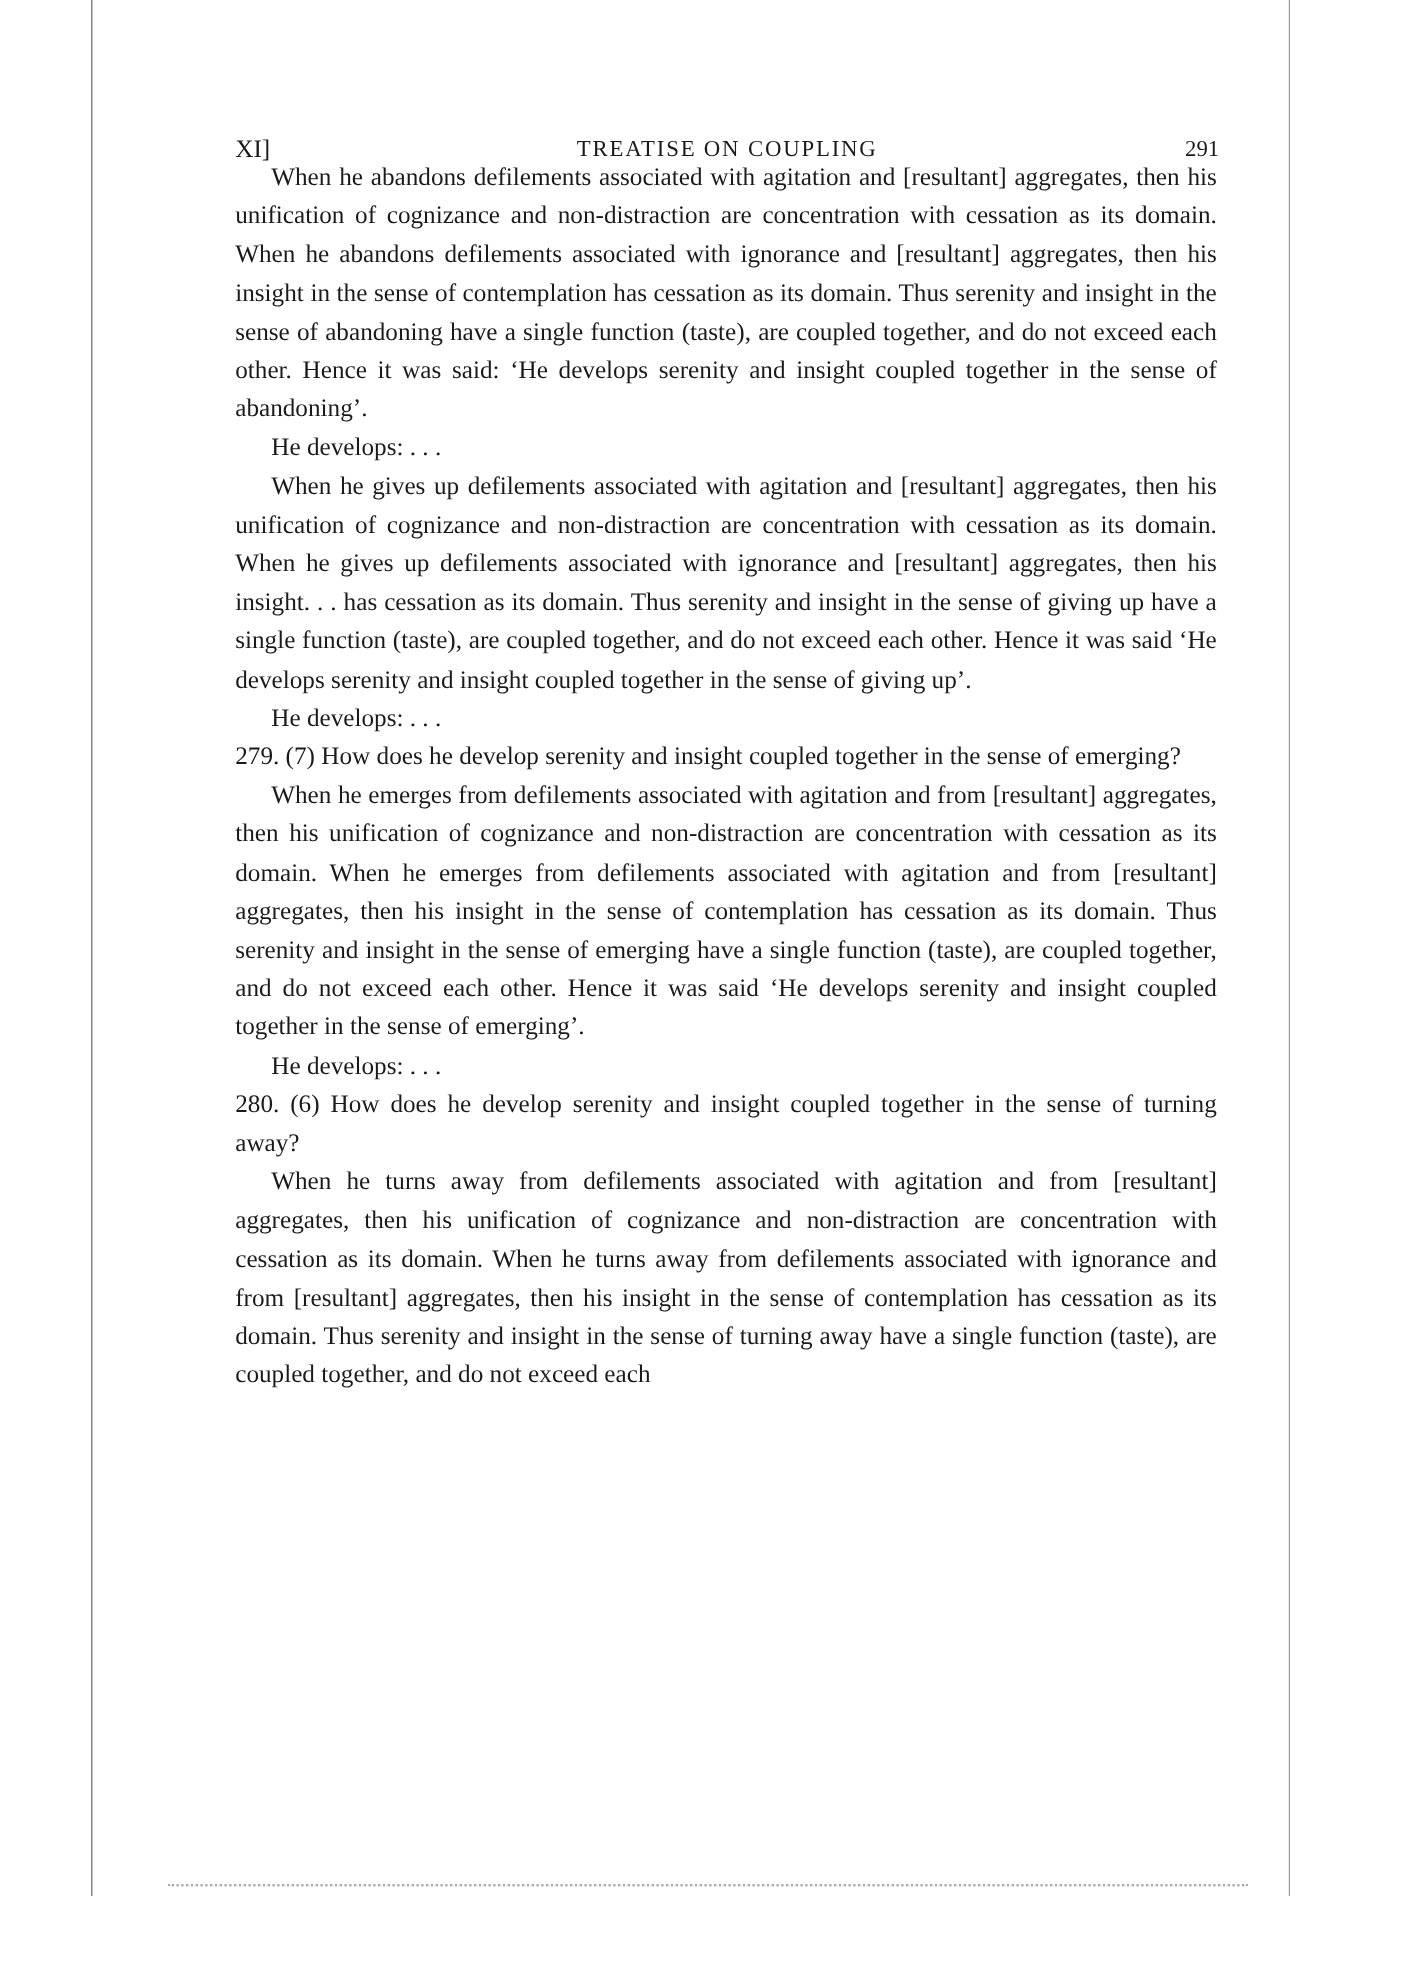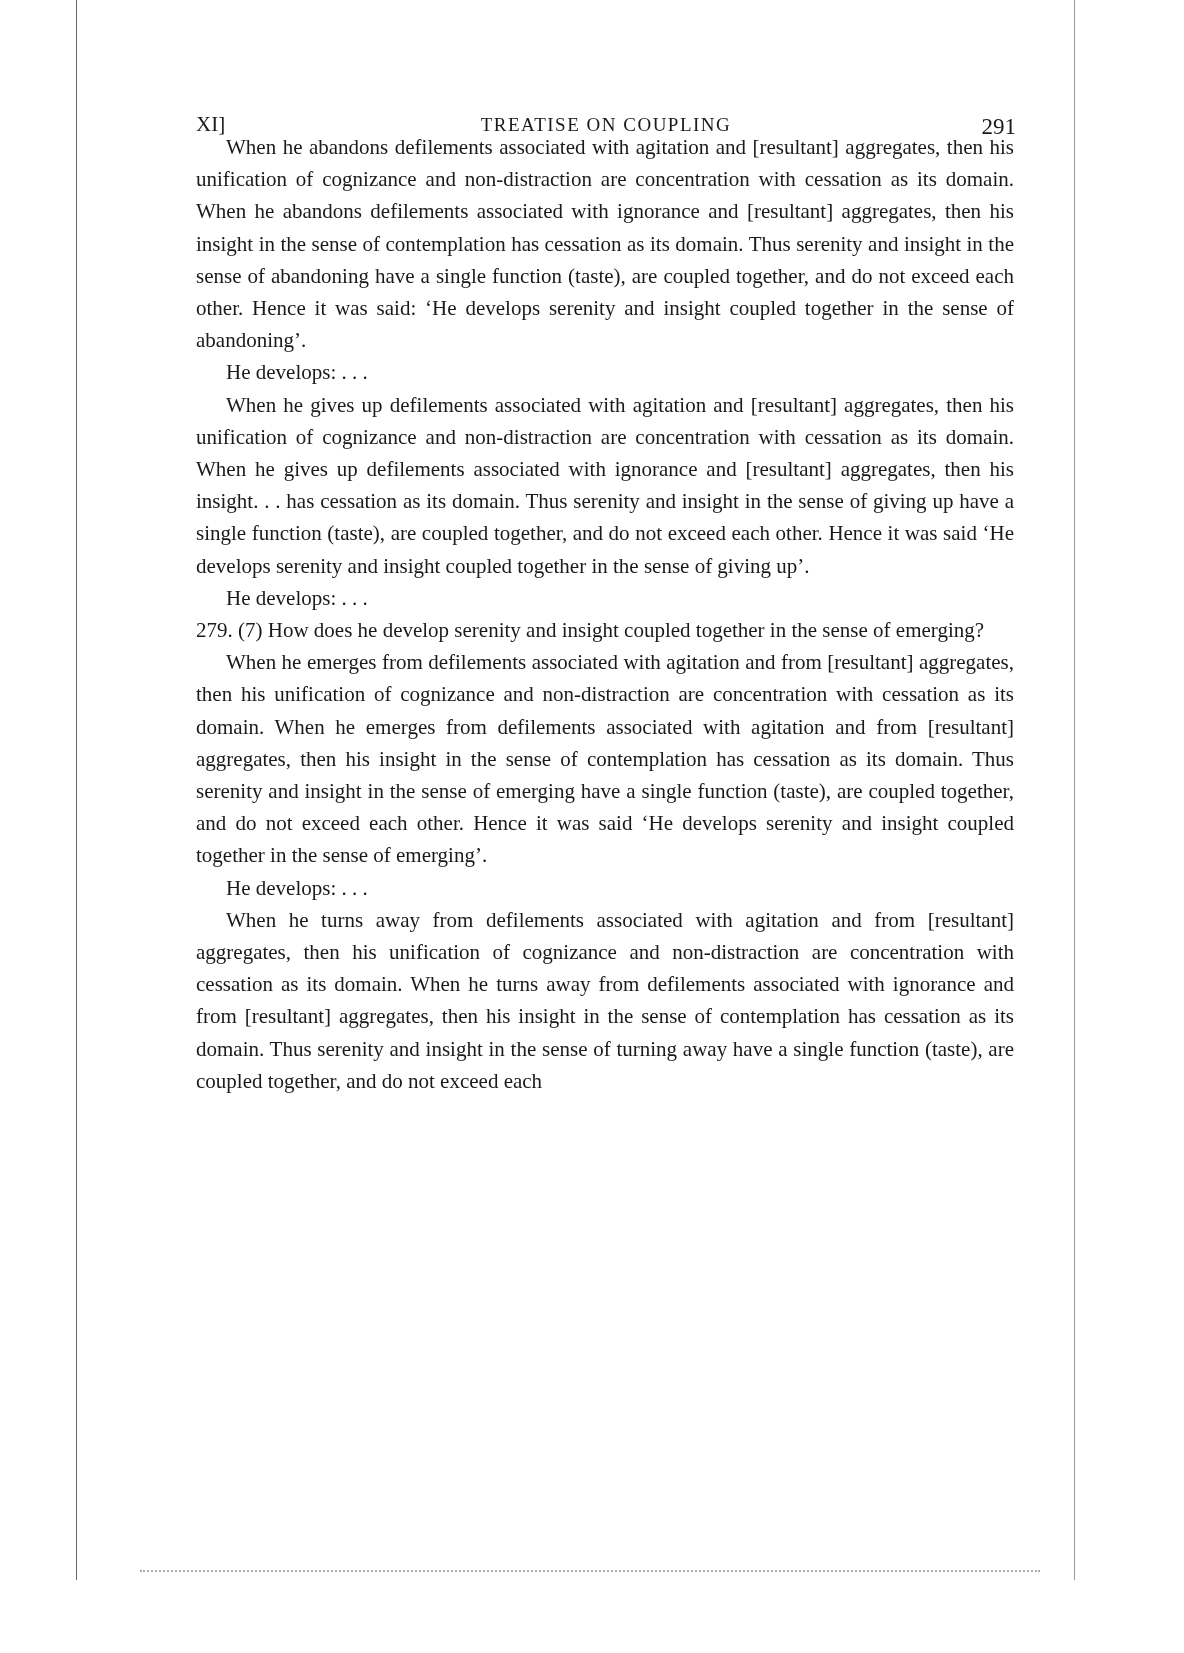--- a/index.html
+++ b/index.html
@@ -3,21 +3,21 @@
 <meta charset="utf-8">
 <style>
   html, body { margin: 0; padding: 0; background: #ffffff; }
   body { width: 1184px; height: 1653px; position: relative; overflow: hidden; font-family: "Liberation Serif", "DejaVu Serif", serif; color: #1a1a1a; }
   .left-rule { position: absolute; left: 76px; top: 0; width: 1px; height: 1580px; background: #666; }
   .right-rule { position: absolute; left: 1074px; top: 0; width: 1px; height: 1580px; background: #999; }
   .bottom-dots { position: absolute; left: 140px; top: 1570px; width: 900px; height: 2px; border-top: 2px dotted #aaa; }
   .header { position: absolute; top: 76px; left: 196px; width: 820px; height: 30px; margin-top: 36px; }
   .hdr-left { position: absolute; left: 0; top: 0; font-size: 21px; }
   .hdr-title { position: absolute; left: 0; right: 0; text-align: center; top: 2px; font-size: 19px; letter-spacing: 1.5px; }
-  .hdr-page { position: absolute; right: 0; top: 2px; font-size: 23px; }
+  .hdr-page { position: absolute; right: 0; top: 2px; font-size: 19px; }
   .text { position: absolute; top: 131px; left: 196px; width: 818px; font-size: 21px; line-height: 32.2px; }
   .text p { margin: 0; text-align: justify; text-align-last: left; }
   .indent { text-indent: 30px; }
   .develops { text-indent: 30px; }
 </style>
 </head>
 <body>
 
 <div class="left-rule"></div>
 <div class="right-rule"></div>
@@ -30,14 +30,15 @@
 </div>
 
 <div class="text">
   <p class="indent">When he abandons defilements associated with agitation and [resultant] aggregates, then his unification of cognizance and non-distraction are concentration with cessation as its domain. When he abandons defilements associated with ignorance and [resultant] aggregates, then his insight in the sense of contemplation has cessation as its domain. Thus serenity and insight in the sense of abandoning have a single function (taste), are coupled together, and do not exceed each other. Hence it was said: ‘He develops serenity and insight coupled together in the sense of abandoning’.</p>
   <p class="develops">He develops: . . .</p>
   <p class="indent">When he gives up defilements associated with agitation and [resultant] aggregates, then his unification of cognizance and non-distraction are concentration with cessation as its domain. When he gives up defilements associated with ignorance and [resultant] aggregates, then his insight. . . has cessation as its domain. Thus serenity and insight in the sense of giving up have a single function (taste), are coupled together, and do not exceed each other. Hence it was said ‘He develops serenity and insight coupled together in the sense of giving up’.</p>
   <p class="develops">He develops: . . .</p>
   <p>279.  (7) How does he develop serenity and insight coupled together in the sense of emerging?</p>
   <p class="indent">When he emerges from defilements associated with agitation and from [resultant] aggregates, then his unification of cognizance and non-distraction are concentration with cessation as its domain. When he emerges from defilements associated with agitation and from [resultant] aggregates, then his insight in the sense of contemplation has cessation as its domain. Thus serenity and insight in the sense of emerging have a single function (taste), are coupled together, and do not exceed each other. Hence it was said ‘He develops serenity and insight coupled together in the sense of emerging’.</p>
   <p class="develops">He develops: . . .</p>
+  <p>280.  (6) How does he develop serenity and insight coupled together in the sense of turning away?</p>
   <p class="indent">When he turns away from defilements associated with agitation and from [resultant] aggregates, then his unification of cognizance and non-distraction are concentration with cessation as its domain. When he turns away from defilements associated with ignorance and from [resultant] aggregates, then his insight in the sense of contemplation has cessation as its domain. Thus serenity and insight in the sense of turning away have a single function (taste), are coupled together, and do not exceed each</p>
 </div>
 
 </body></html>

